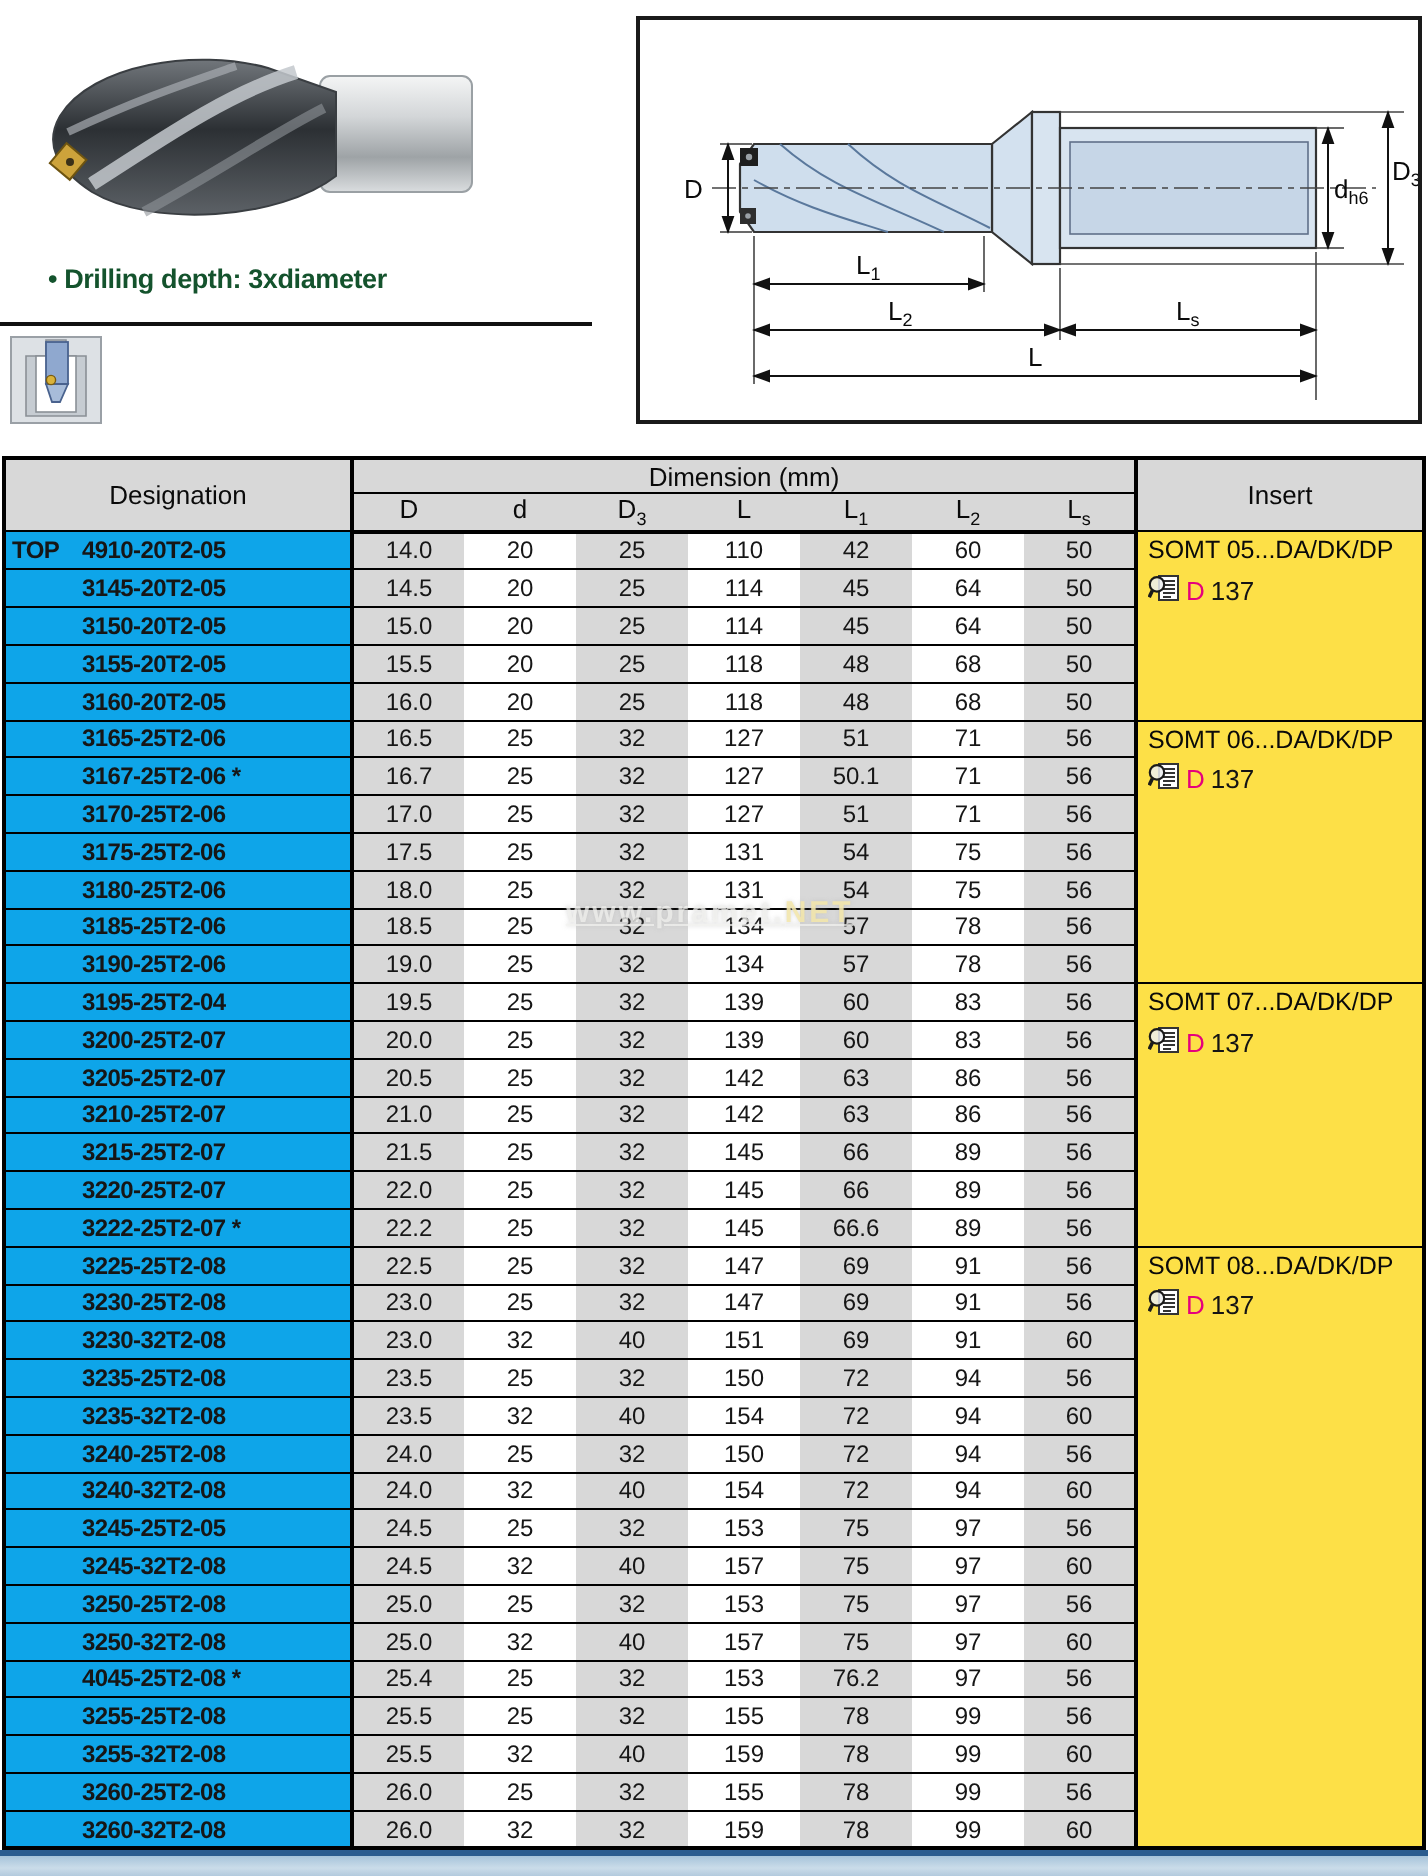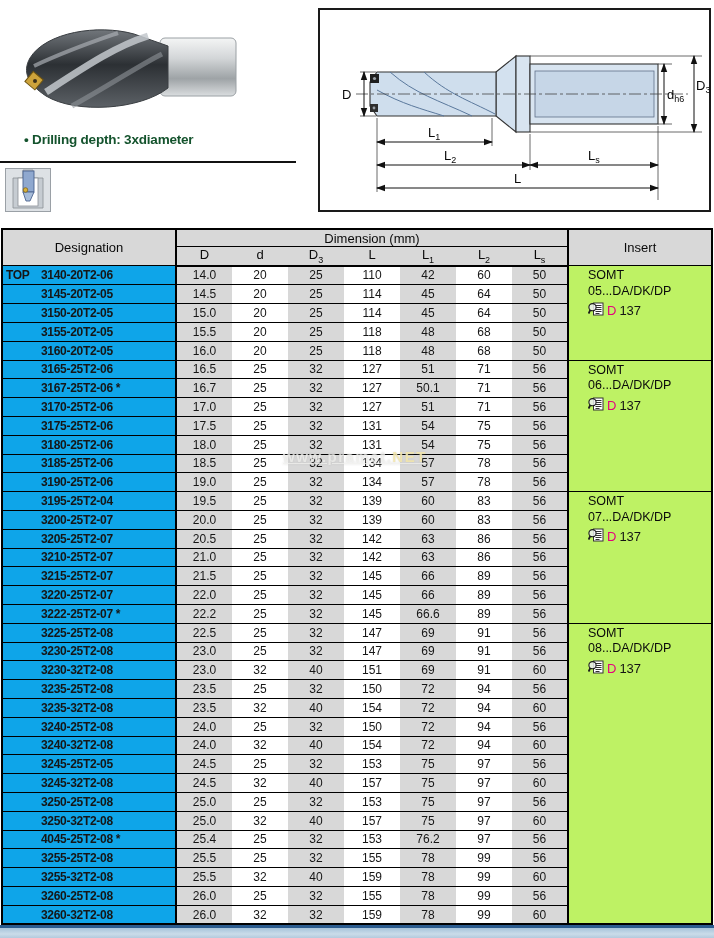--- a/index.html
+++ b/index.html
@@ -21,22 +21,22 @@
   .spec th.h-desig{border-right:2px solid #000;}
   .spec th.h-insert{border-left:2px solid #000;margin-left:31px;}
   .spec th.h-dimgroup{border-bottom:1px solid #000;height:16px;}
   .spec th.h-sub{height:16px;border-bottom:2px solid #000;}
   .spec td{padding:0;height:17.8px;font-size:12px;color:#161616;border-top:1px solid #000;}
   .spec td.desig{position:relative;text-align:left;padding-left:38px;font-weight:bold;font-size:12px;
                  letter-spacing:-0.3px;background:#0ea5e9;border-right:2px solid #000;white-space:nowrap;}
   .topmark{position:absolute;left:3px;top:50%;transform:translateY(-50%);font-weight:bold;}
   .spec td.num{text-align:center;}
   .spec td.stripe{background:#d8d8d8;}
-  .spec td.insert-cell{vertical-align:top;background:#bef264;border-left:2px solid #000;
-                       padding:2px 2px 0 19px;font-size:12.5px;color:#0a0a0a;line-height:1.25;}
+  .spec td.insert-cell{vertical-align:top;background:#fde047;border-left:2px solid #000;
+                       padding:2px 2px 0 5px;font-size:12.5px;color:#0a0a0a;line-height:1.25;}
   .ins-ref{display:flex;align-items:center;gap:3px;margin-top:3px;font-size:13px;}
   .ref-d{color:#e5007d;}
   .ref-num{color:#141414;}
   sub{font-size:9px;}
   
   .watermark{position:absolute;left:283px;top:448px;font-size:15px;font-weight:bold;letter-spacing:1.5px;
              color:rgba(243,243,240,0.72);text-shadow:0 0 2px rgba(180,180,180,0.5);pointer-events:none;text-decoration:underline;}
   .watermark .wm-suffix{color:rgba(244,231,170,0.85);}
   
   .footer-bar{position:absolute;left:0;bottom:0;width:714px;height:13px;}
@@ -165,21 +165,21 @@
       <th class="h-sub"><span>d</span><sub></sub></th>
       <th class="h-sub"><span>D</span><sub>3</sub></th>
       <th class="h-sub"><span>L</span><sub></sub></th>
       <th class="h-sub"><span>L</span><sub>1</sub></th>
       <th class="h-sub"><span>L</span><sub>2</sub></th>
       <th class="h-sub"><span>L</span><sub>s</sub></th>
     </tr>
   </thead>
   <tbody>
       <tr>
-        <td class="desig"><span class="topmark">TOP</span><span>3140-20T2-06</span></td>
+        <td class="desig"><span class="topmark">TOP</span><span>4910-20T2-05</span></td>
         <td class="num stripe">14.0</td>
         <td class="num">20</td>
         <td class="num stripe">25</td>
         <td class="num">110</td>
         <td class="num stripe">42</td>
         <td class="num">60</td>
         <td class="num stripe">50</td>
         <td class="insert-cell" rowspan="5">
           <div>SOMT 05...DA/DK/DP</div>
           <div class="ins-ref">

